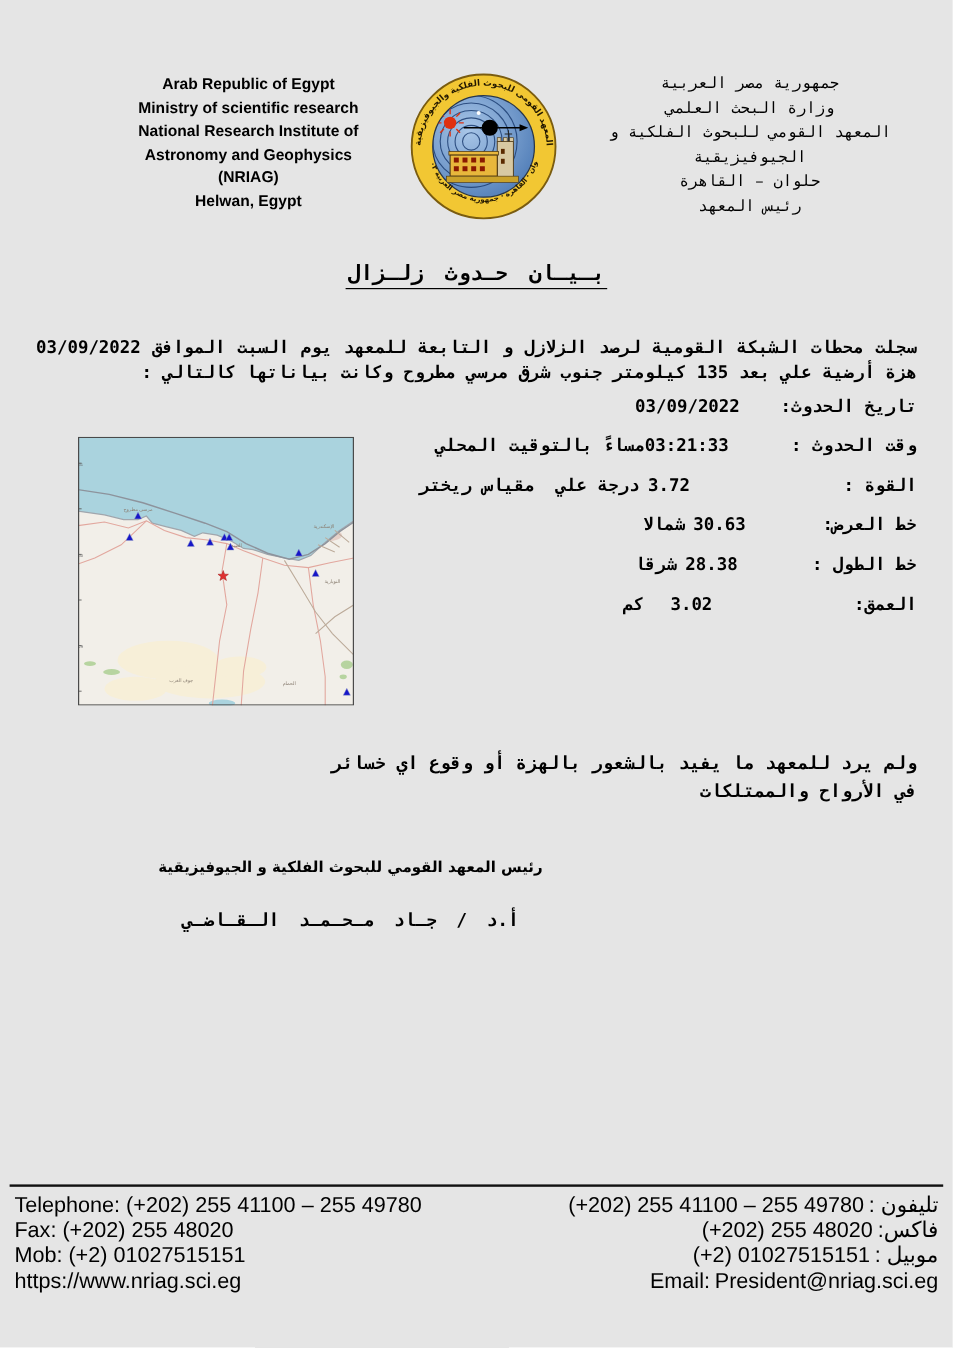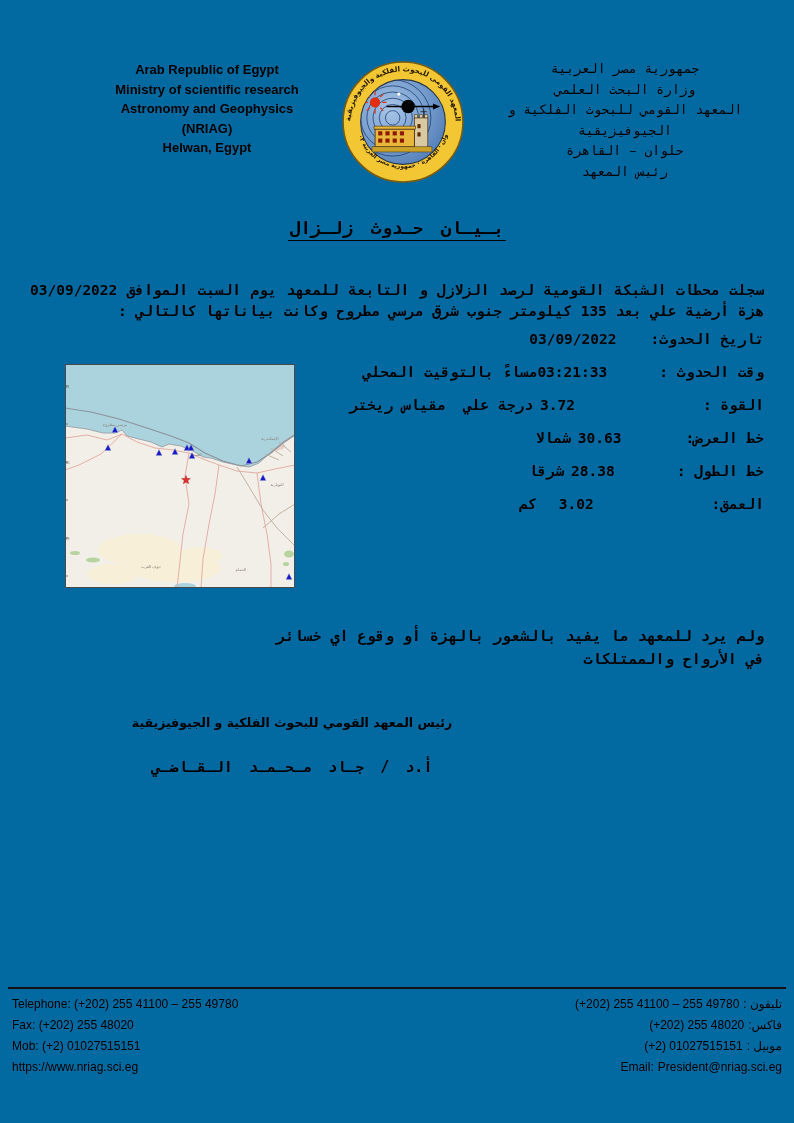--- a/index.html
+++ b/index.html
@@ -1,16 +1,16 @@
 <!DOCTYPE html>
 <html><head>
 <meta charset="utf-8">
 <style>
   html,body{margin:0;padding:0;background:#fff;}
-  .page{width:794px;height:1123px;background:#0369a1;position:relative;overflow:hidden;
+  .page{width:794px;height:1123px;background:#e5e5e5;position:relative;overflow:hidden;
         font-family:"Liberation Sans",sans-serif;color:#000;margin:0 auto;}
   .content{padding:0 30px;}
 
   
   .header{display:flex;padding-top:60px;align-items:flex-start;}
   .h-en{width:218px;margin-left:68px;text-align:center;font-size:13px;line-height:19.5px;font-weight:bold;}
   .h-logo{width:126px;margin-left:24px;display:flex;justify-content:center;}
   .h-ar{width:278px;margin-left:auto;text-align:center;direction:rtl;font-size:13px;line-height:20.5px;
         font-family:Liberation Mono, monospace;}
 
@@ -40,35 +40,36 @@
 
   
   .sig{width:340px;margin:44px 0 0 92px;text-align:center;direction:rtl;}
   .sig-title{font-size:12.5px;font-weight:bold;font-family:"DejaVu Sans",sans-serif;text-align:center;}
   .sig-name{margin-top:28px;font-size:15px;font-weight:bold;word-spacing:7px;
             font-family:"DejaVu Sans Mono","DejaVu Sans",sans-serif;}
 
   
   .footer{position:absolute;left:8px;right:8px;top:987px;border-top:2px solid #111;
           padding:5px 4px 0;display:flex;justify-content:space-between;
-          font-size:12px;line-height:21px;gap:11px;}
+          font-size:18px;line-height:21px;gap:11px;}
   .f-right{direction:rtl;text-align:right;}
   .f-row{display:flex;direction:rtl;align-items:baseline;}
   .f-row .lab{margin-left:4px;}
 </style>
 </head>
 <body>
 
 <div class="page">
   <div class="content">
 
     <div class="header">
       <div class="h-en">
         <div>Arab Republic of Egypt</div>
         <div>Ministry of scientific research</div>
+        <div>National Research Institute of</div>
         <div>Astronomy and Geophysics</div>
         <div>(NRIAG)</div>
         <div>Helwan, Egypt</div>
       </div>
 
       <div class="h-logo">
         <svg viewBox="-60 -60 120 120" width="124" height="124">
           <defs>
             <radialGradient id="sealblue" cx="35%" cy="35%" r="80%">
               <stop offset="0%" stop-color="#a8c6e8"></stop>

